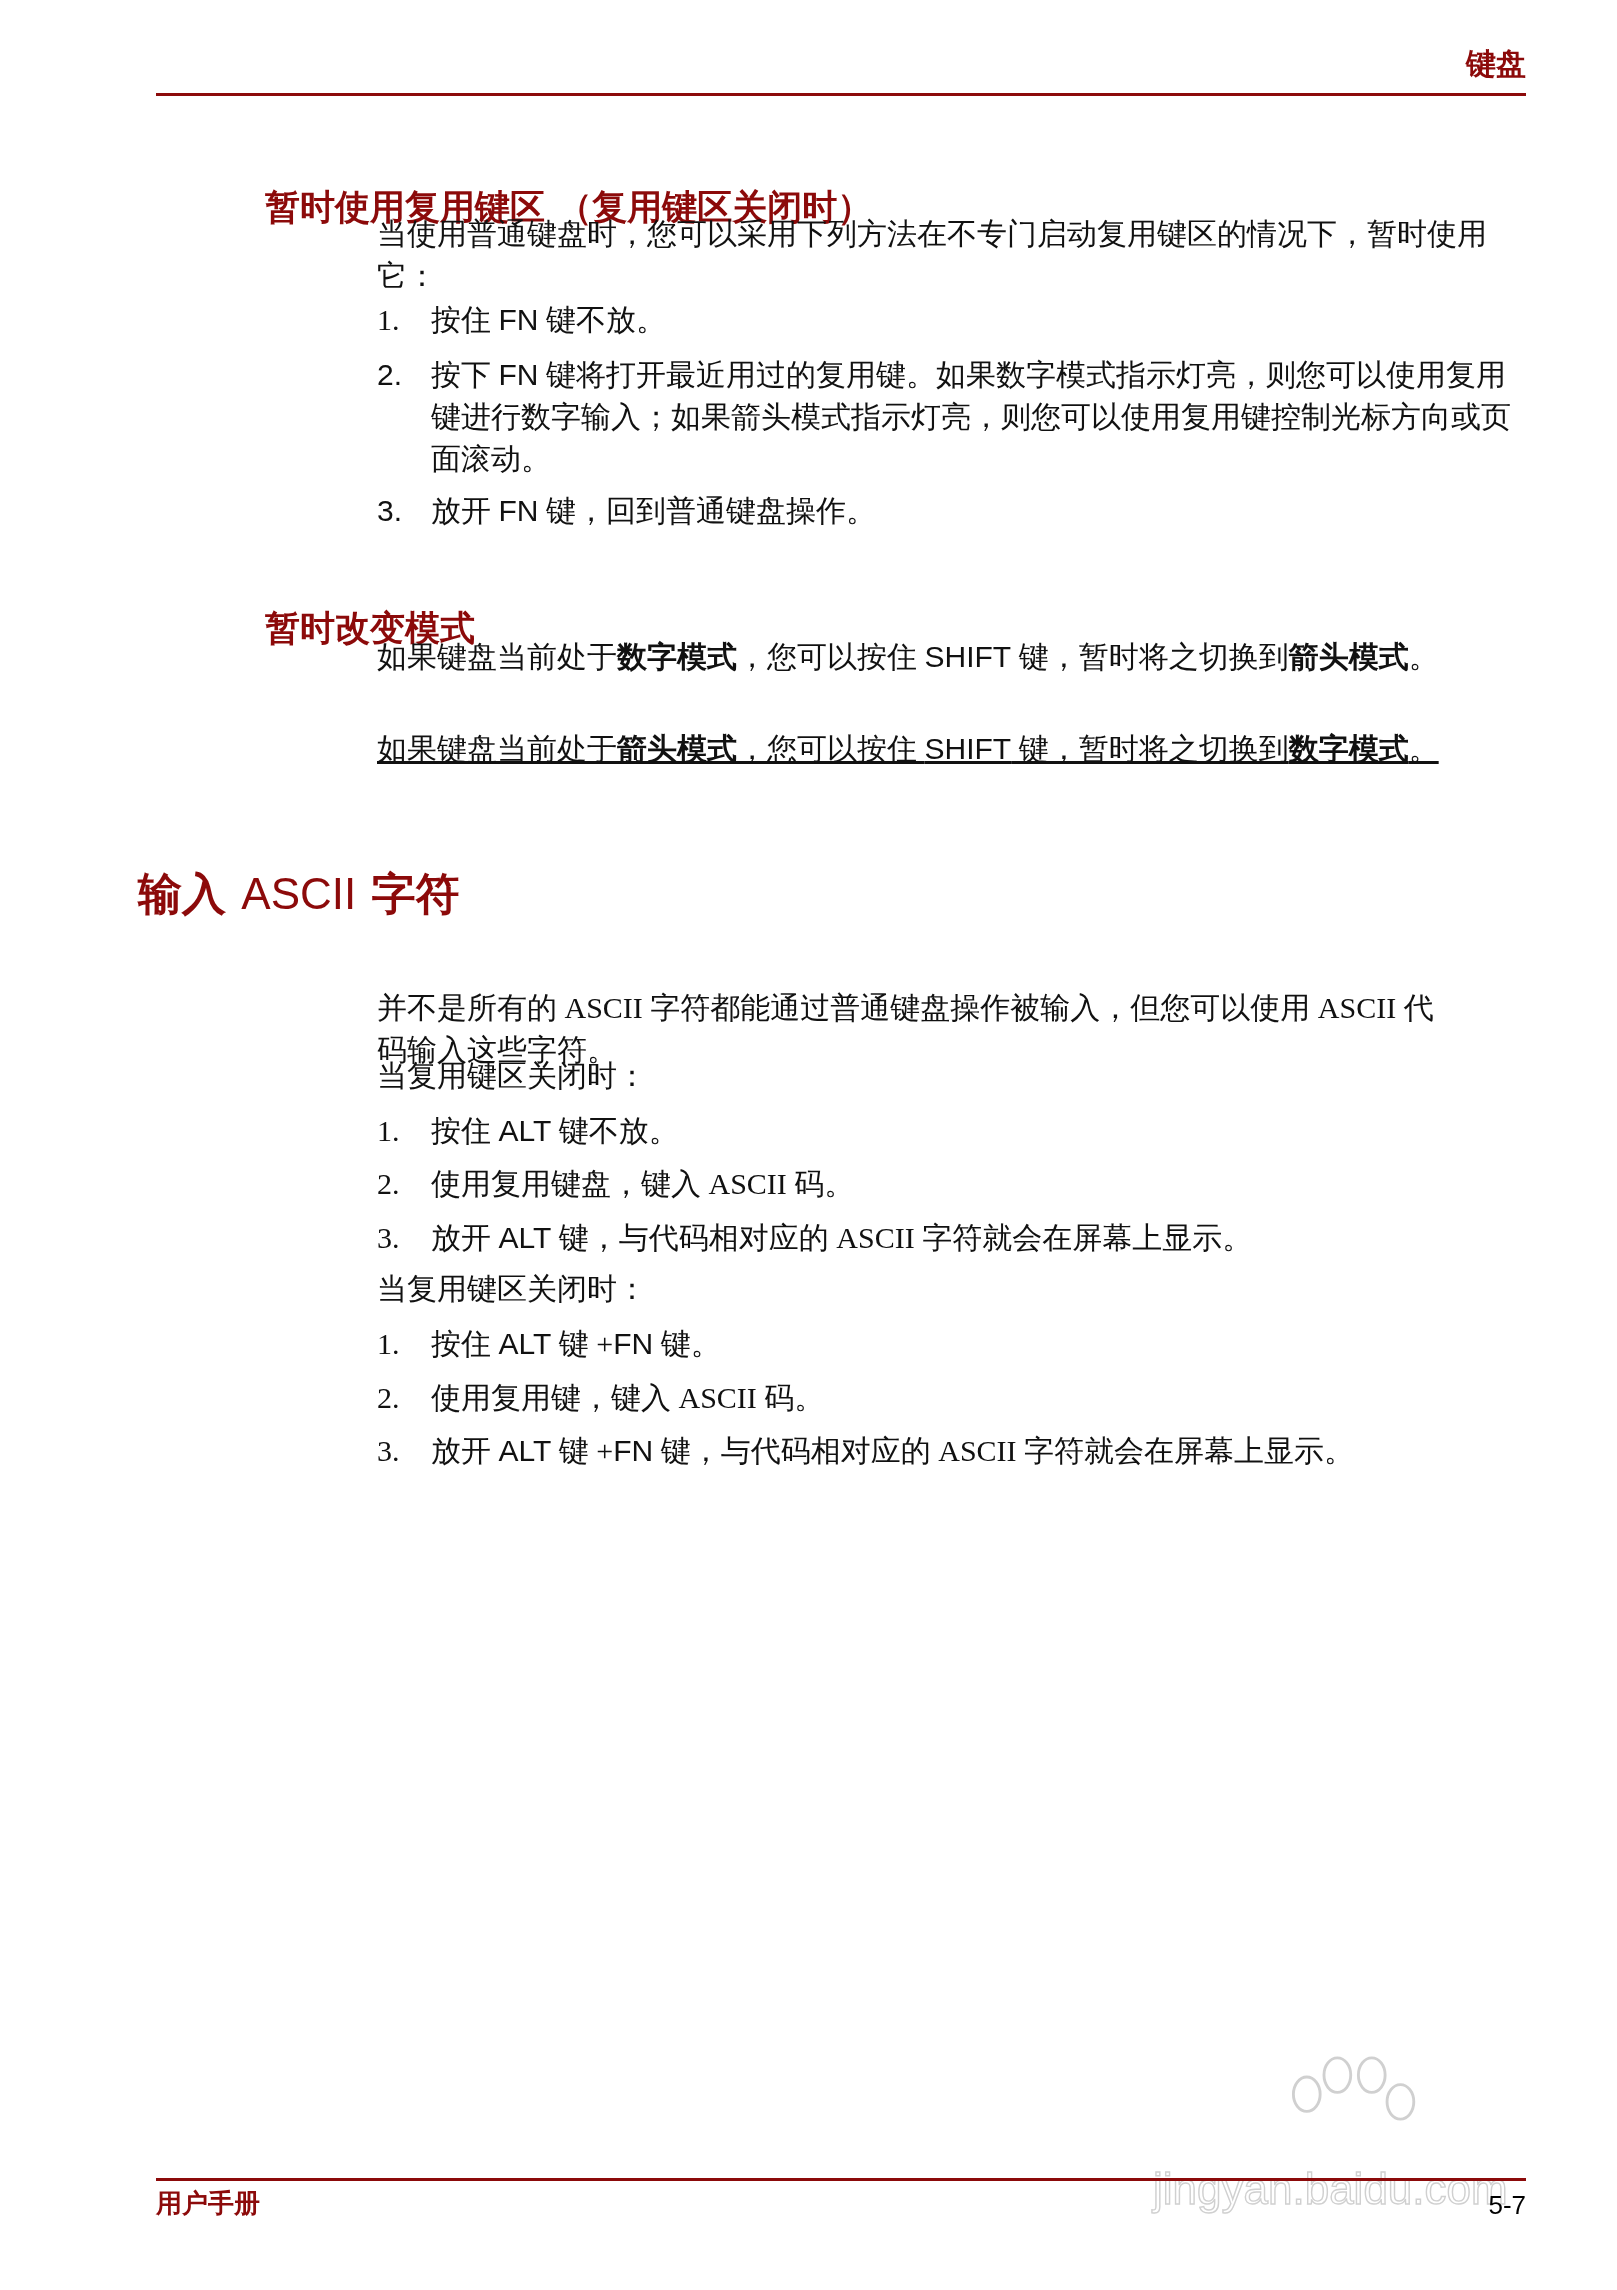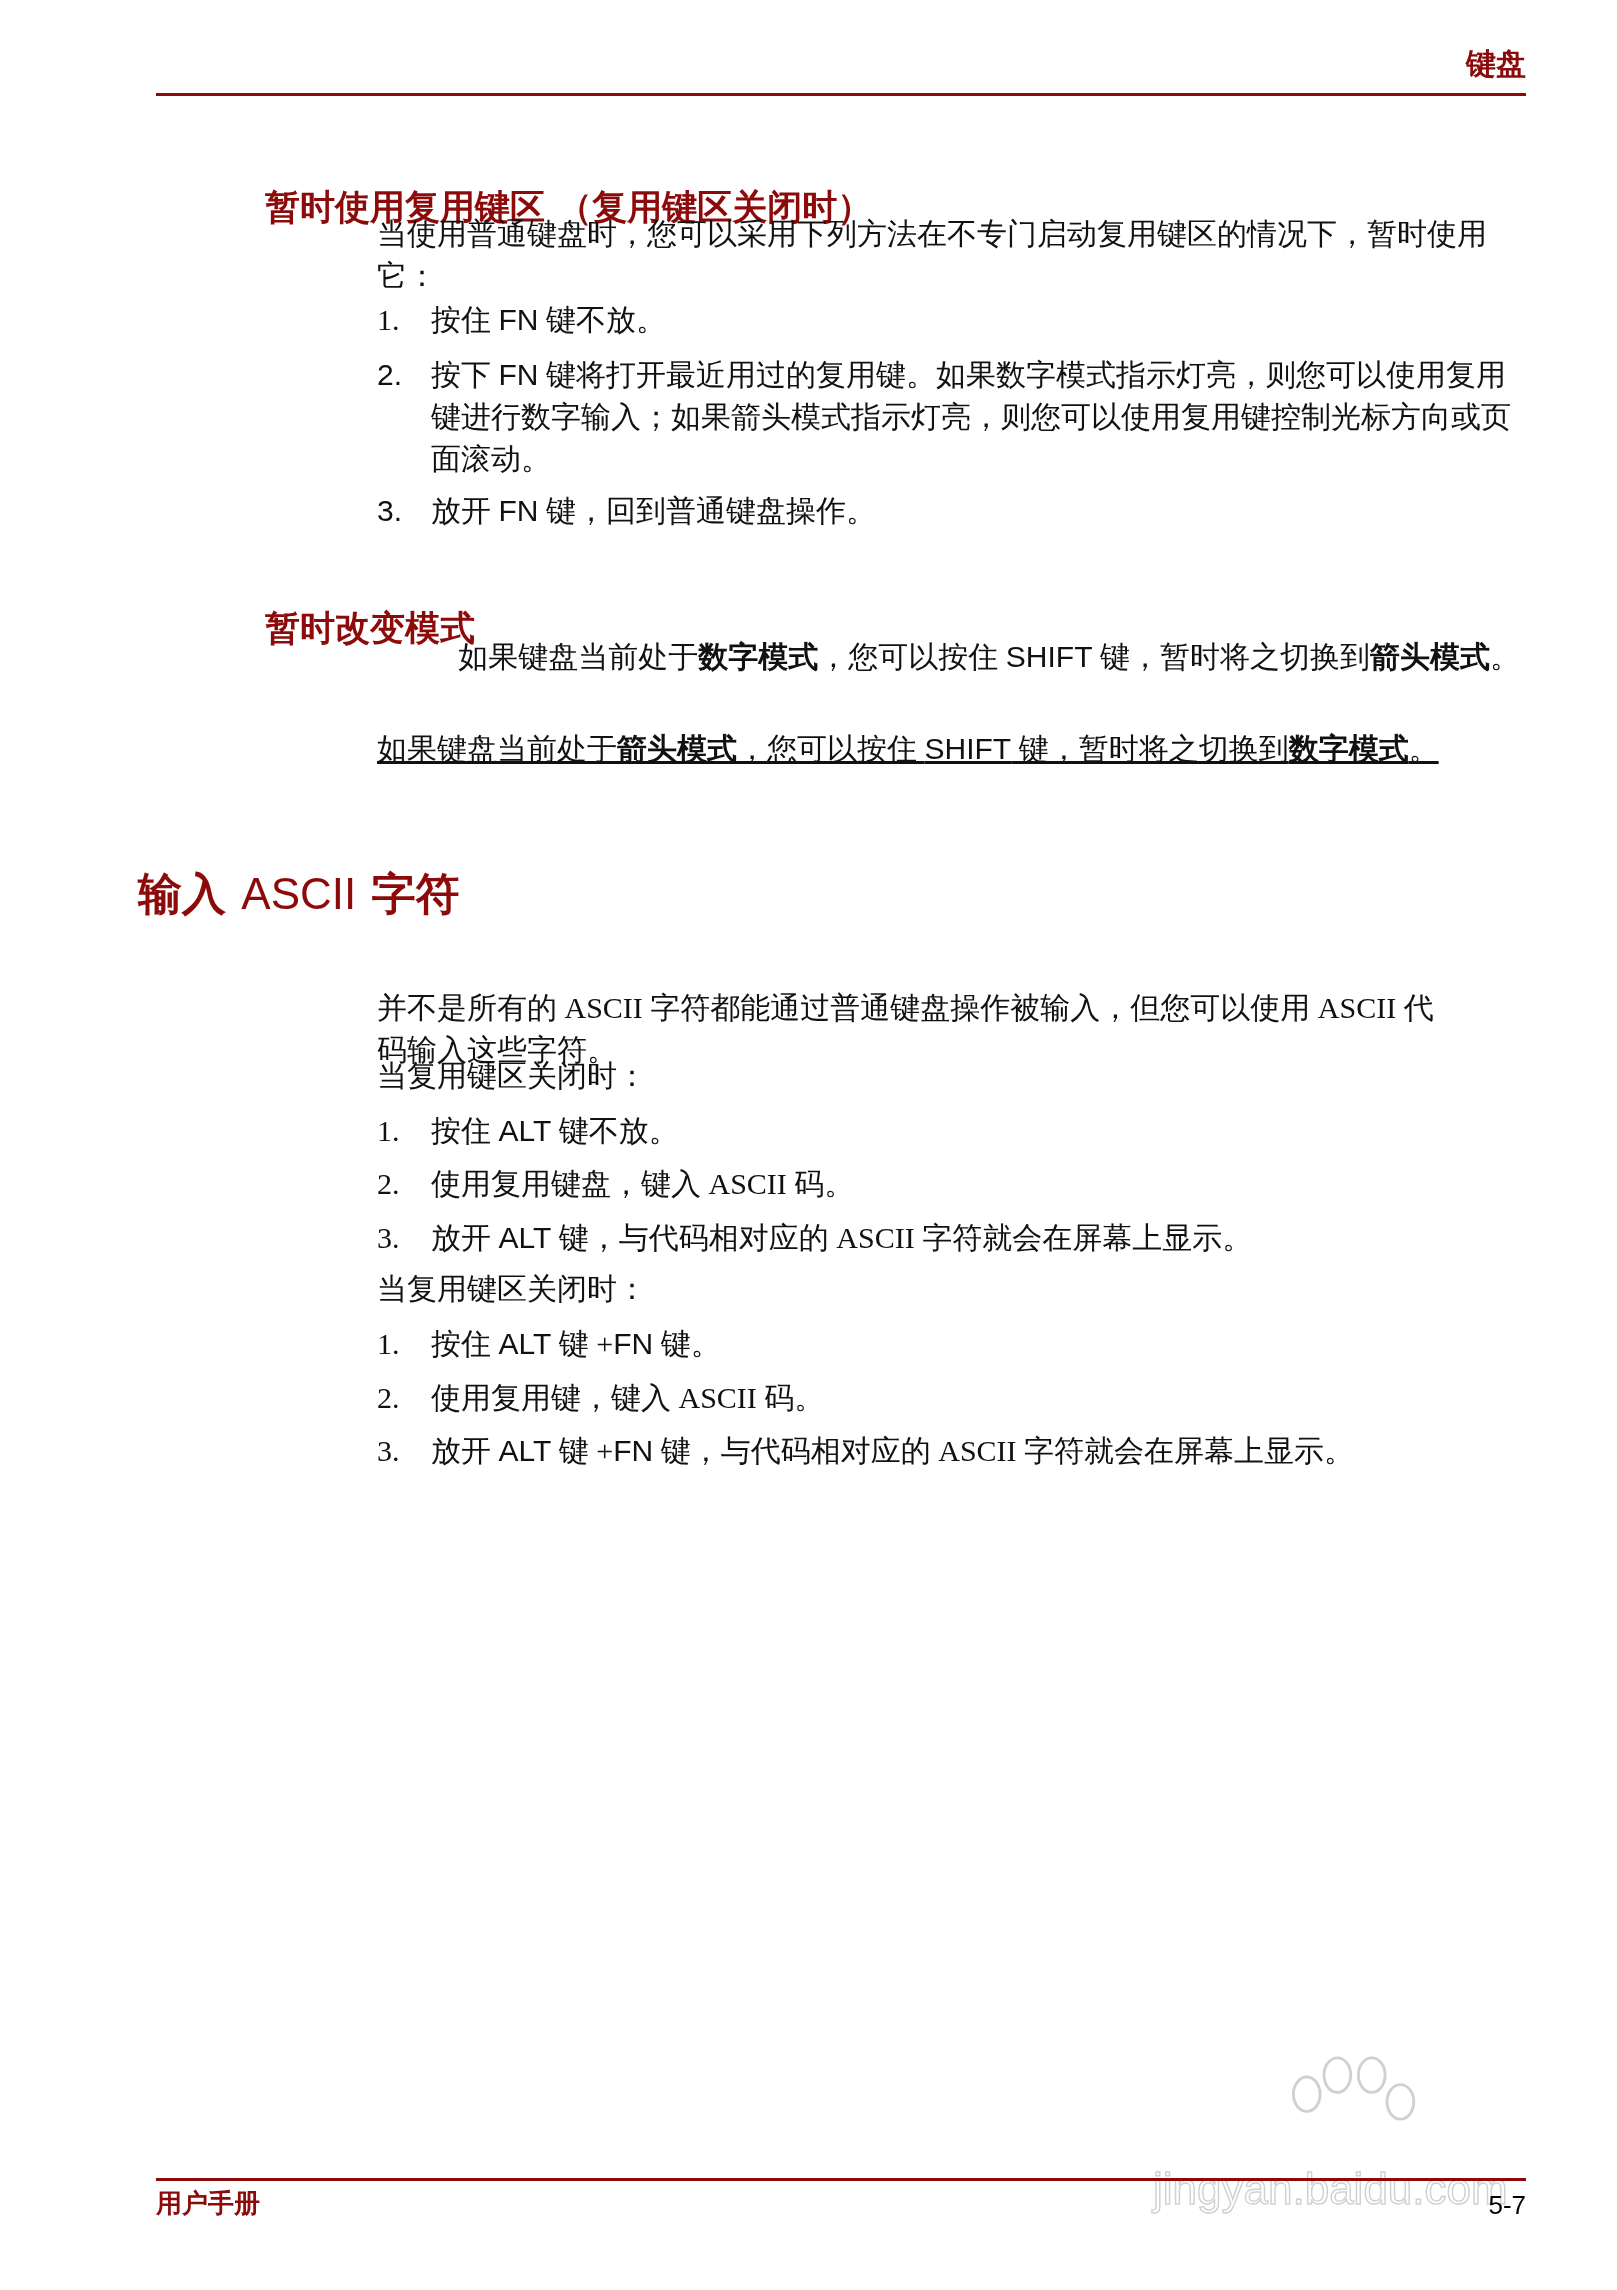--- a/index.html
+++ b/index.html
@@ -95,21 +95,21 @@
   <span class="txt"><span>按下 </span><span class="sans">FN</span><span> 键将打开最近用过的复用键。如果数字模式指示灯亮，则您可以使用复用键进行数字输入；如果箭头模式指示灯亮，则您可以使用复用键控制光标方向或页面滚动。</span></span>
 </div>
 
 <div class="item" style="top:490px;">
   <span class="num sans">3.</span>
   <span class="txt"><span>放开 </span><span class="sans">FN</span><span> 键，回到普通键盘操作。</span></span>
 </div>
 
 <div class="h2" style="top:571px;">暂时改变模式</div>
 
-<div class="para" style="top:636px;text-align:right;">
+<div class="para" style="top:636px;">
   <span>如果键盘当前处于</span><b>数字模式</b><span>，您可以按住 </span><span class="sans">SHIFT</span><span> 键，暂时将之切换到</span><b>箭头模式</b><span>。</span>
 </div>
 
 <div class="para" style="top:728px;text-decoration:underline;">
   <span>如果键盘当前处于</span><b>箭头模式</b><span>，您可以按住 </span><span class="sans">SHIFT</span><span> 键，暂时将之切换到</span><b>数字模式</b><span>。</span>
 </div>
 
 <div class="h1" style="top:867px;">
   <span>输入 </span><span class="latin">ASCII</span><span> 字符</span>
 </div>

